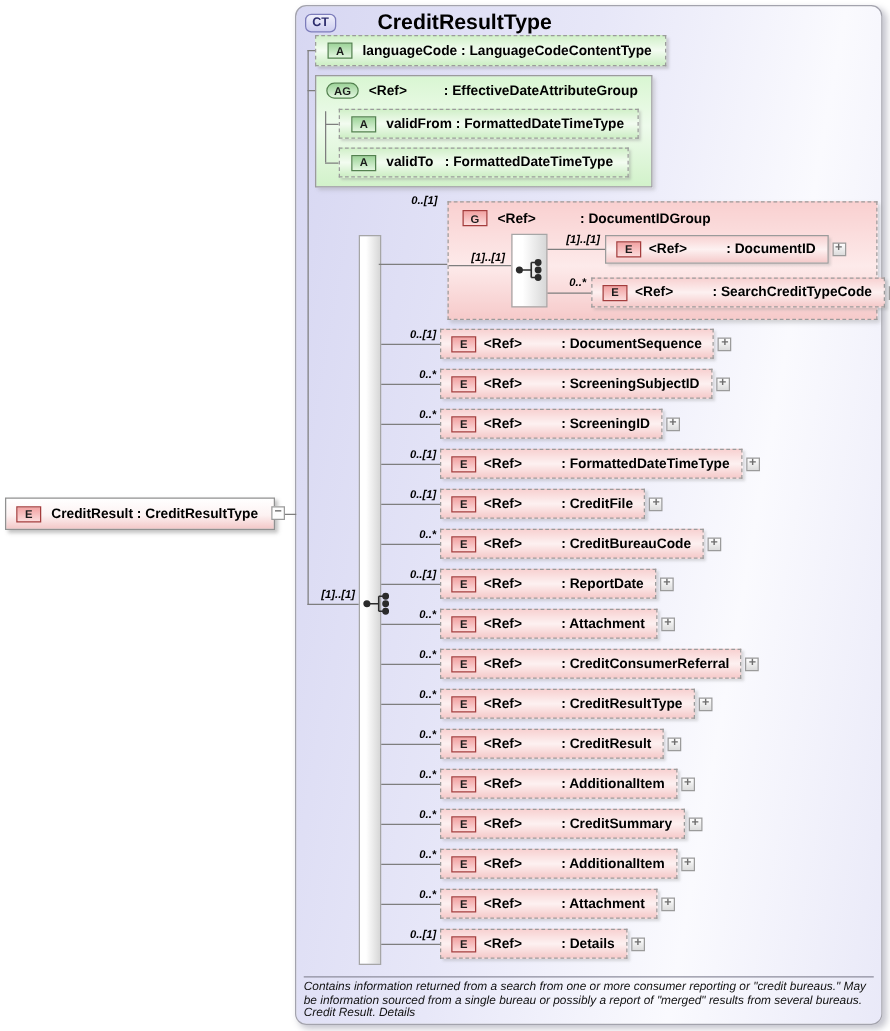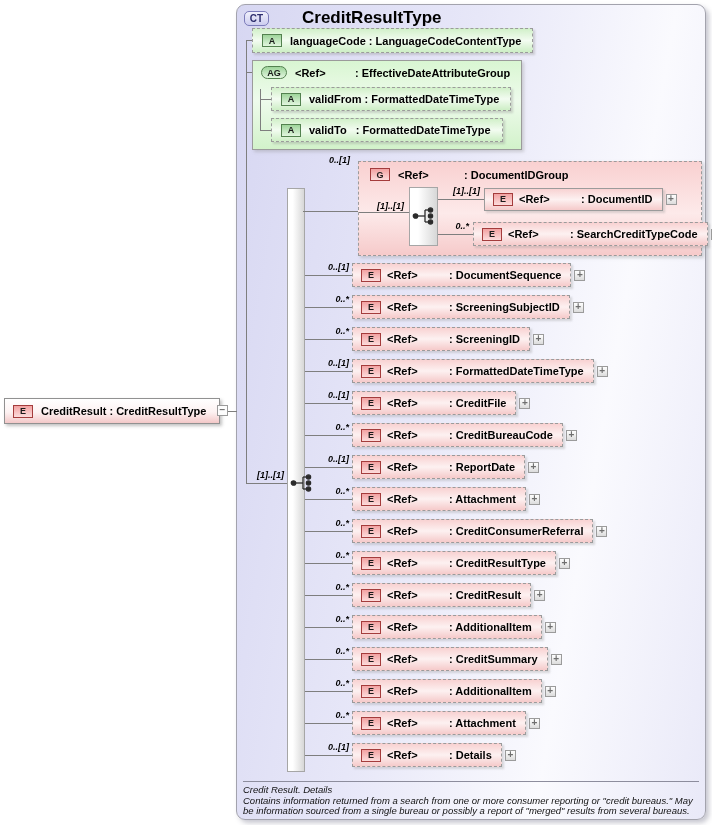--- a/index.html
+++ b/index.html
@@ -182,22 +182,22 @@
         <span class="badge badge-e">E</span>
         <span class="ref">&lt;Ref&gt;</span>
         <span class="etype">: SearchCreditTypeCode</span>
       </div>
       <div class="expand-sq">+</div>
     </div>
   </div>
 
   <div class="footer-sep"></div>
   <div class="footer">
+    <div>Contains information returned from a search from one or more consumer reporting or "credit bureaus." May be information sourced from a single bureau or possibly a report of "merged" results from several bureaus.</div>
     <div>Credit Result. Details</div>
-    <div>Contains information returned from a search from one or more consumer reporting or "credit bureaus." May be information sourced from a single bureau or possibly a report of "merged" results from several bureaus.</div>
   </div>
 
 <div class="row" style="left: 305px; top: 263px;">
       <span class="card" style="width: 44px;">0..[1]</span>
       <div class="hline"></div>
       <div class="ebox">
         <span class="badge badge-e">E</span>
         <span class="ref">&lt;Ref&gt;</span>
         <span class="etype">: DocumentSequence</span>
       </div>

